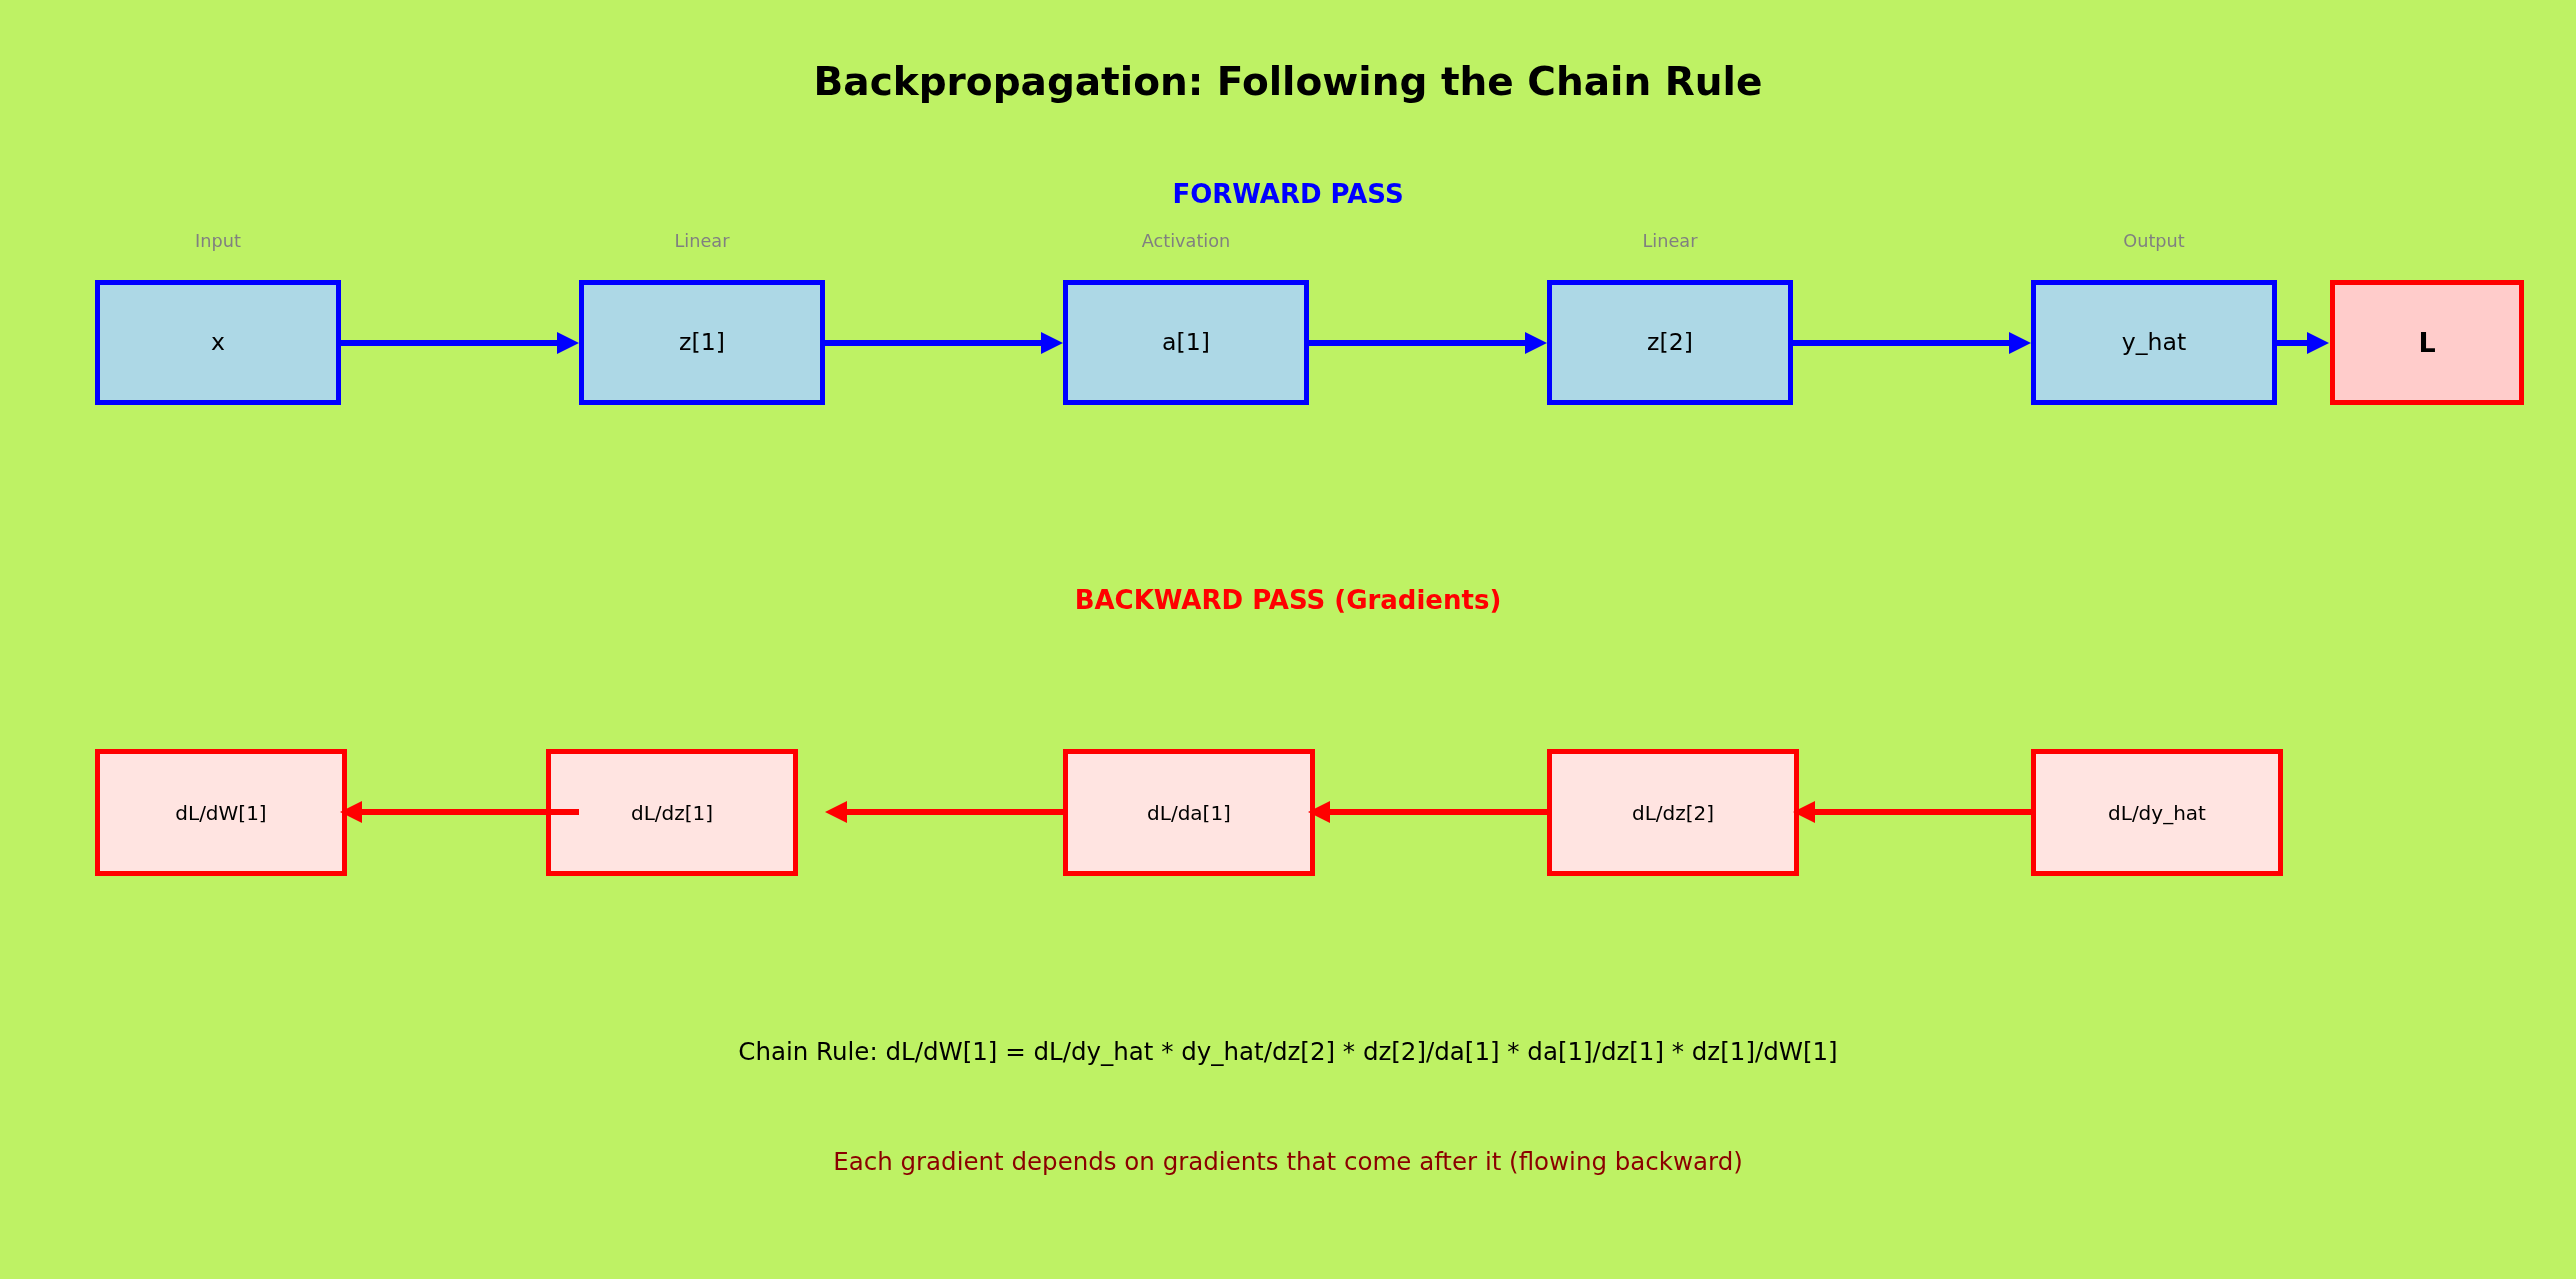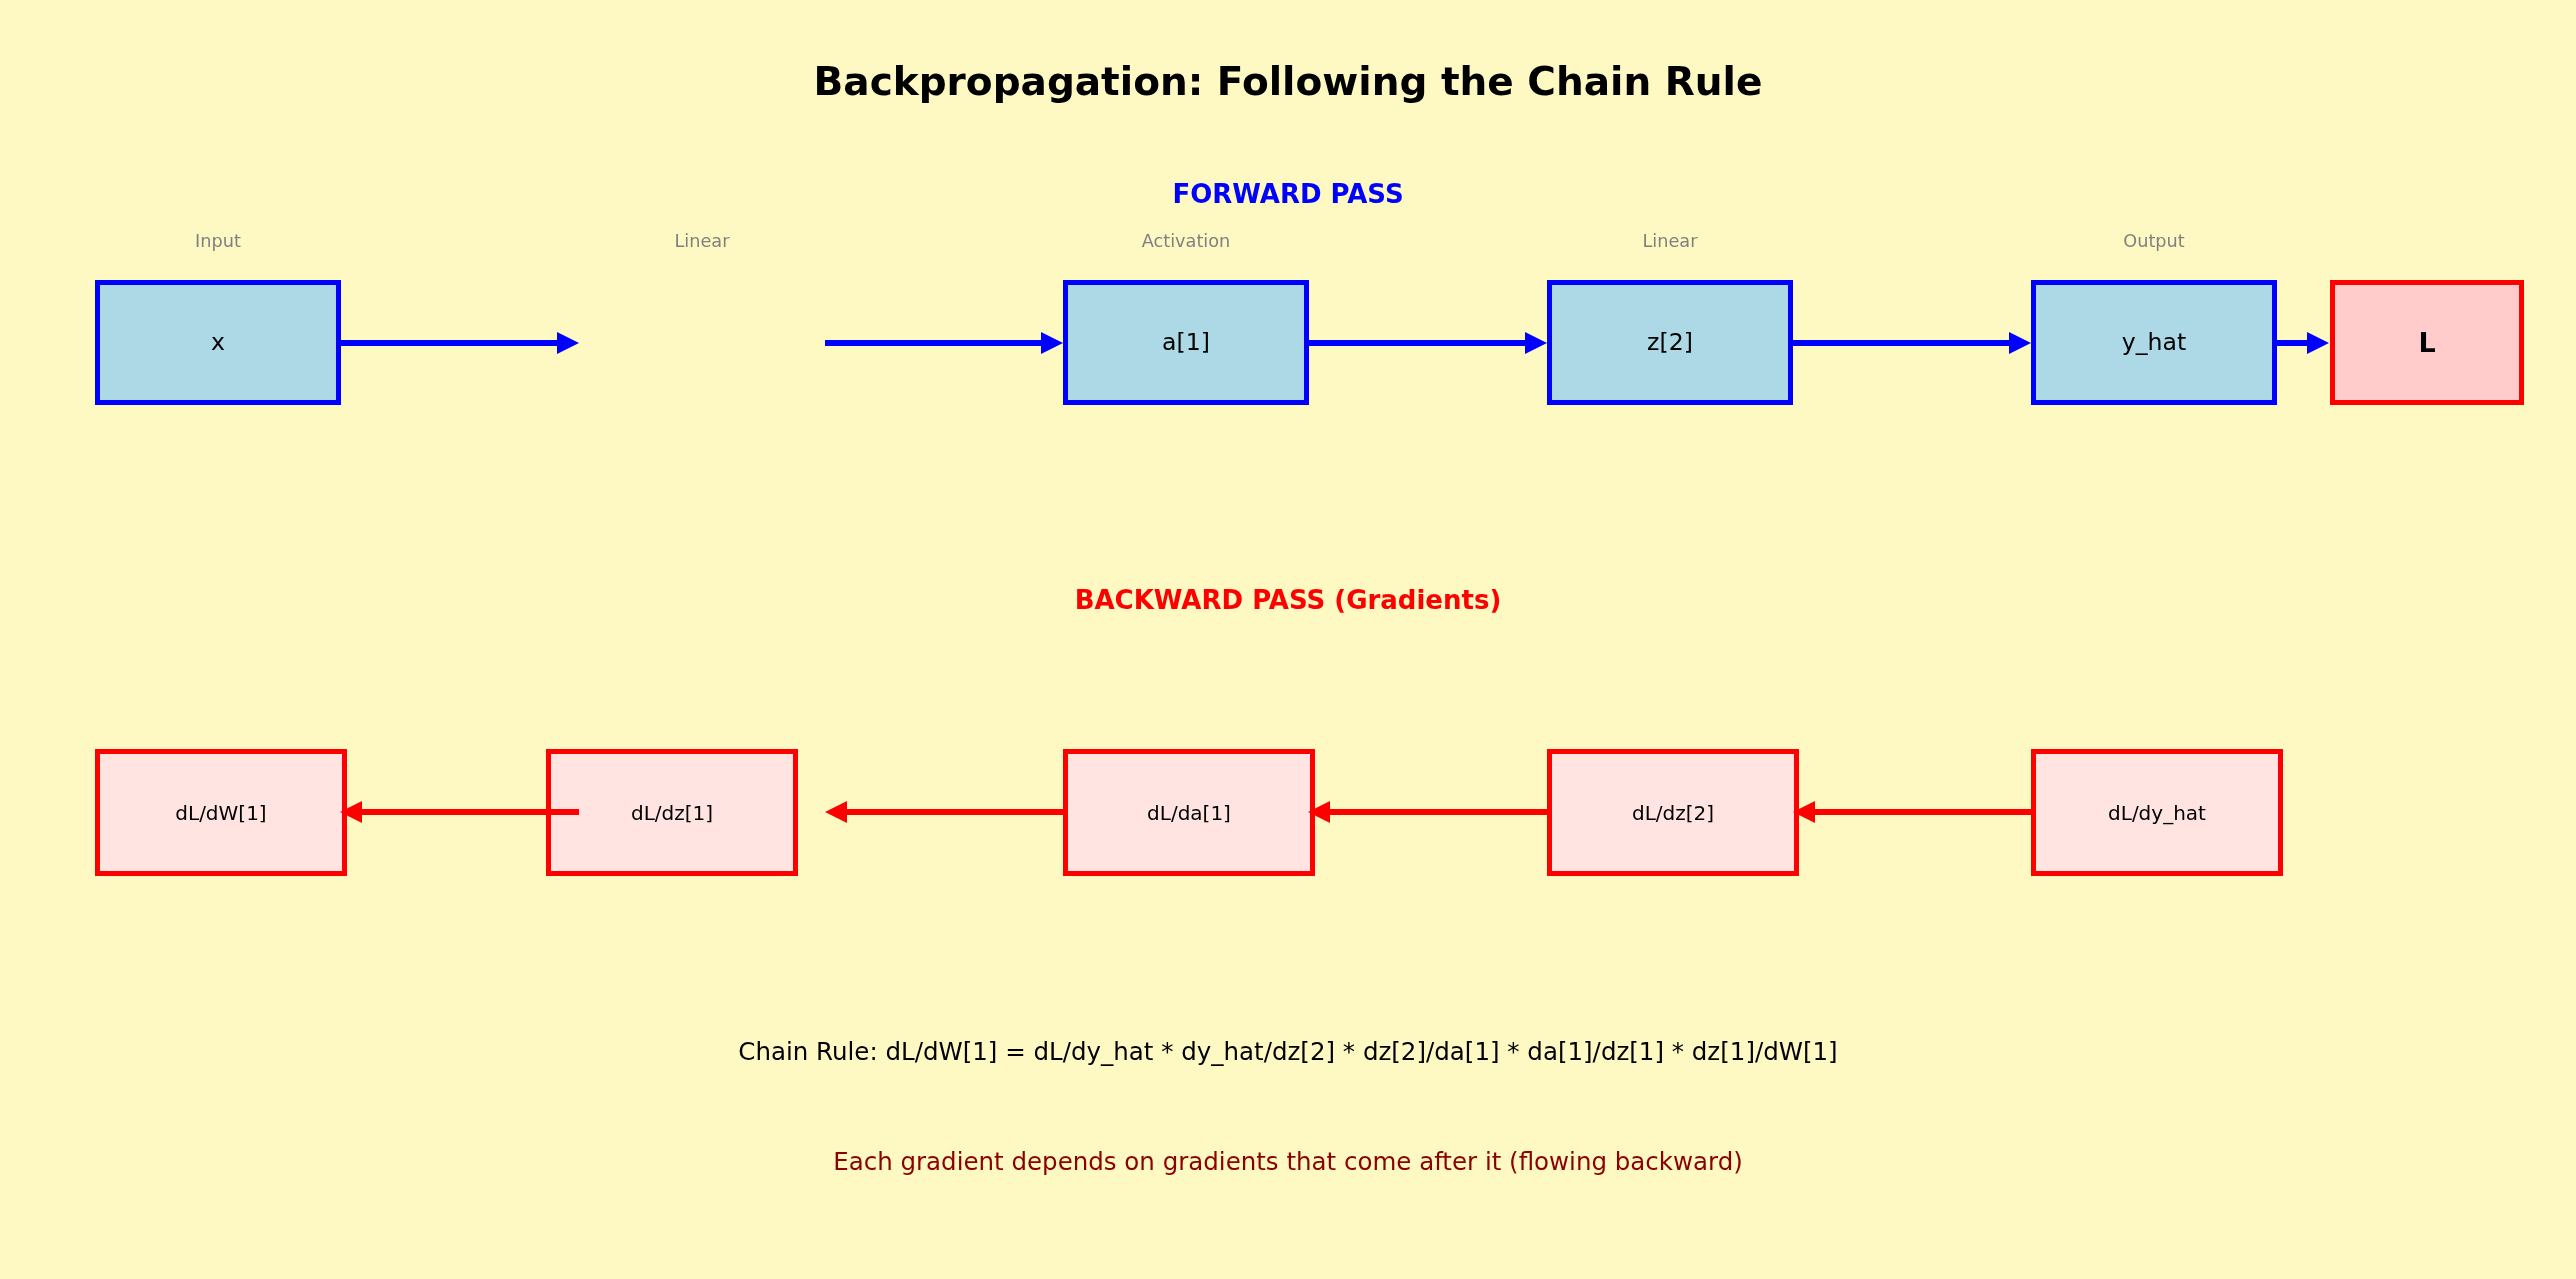--- a/index.html
+++ b/index.html
@@ -1,17 +1,17 @@
 <!DOCTYPE html>
 <html style="--blue: #0000FF; --red: #FF0000; --lightblue: #ADD8E6; --loss-pink: #FFCCCB; --grad-pink: #FFE4E1; --gray: #808080; --darkred: #8B0000;font-size:13.5px"><head>
 <meta charset="utf-8">
 <style>
   html, body { margin:0; padding:0; background:#ffffff; }
   .canvas {
-    position:relative; width:2576px; height:1280px; background:#fef9c3;
+    position:relative; width:2576px; height:1280px; background:#bef264;
     font-family:"DejaVu Sans", sans-serif; overflow:hidden;
   }
   .title {
     position:absolute; left:0; top:62px; width:100%; text-align:center;
     font-size:39px; font-weight:bold; color:#000; line-height:1;
   }
   .section-heading {
     position:absolute; left:0; width:100%; text-align:center;
     font-size:26px; font-weight:bold; line-height:1;
   }
@@ -76,20 +76,21 @@
 
   <div class="section-heading fwd-heading">FORWARD PASS</div>
 
   <div class="col-label" style="left:95px">Input</div>
   <div class="col-label" style="left:579px">Linear</div>
   <div class="col-label" style="left:1063px">Activation</div>
   <div class="col-label" style="left:1547px">Linear</div>
   <div class="col-label" style="left:2031px">Output</div>
 
   <div class="box fbox" style="left:95px">x</div>
+  <div class="box fbox" style="left:579px">z[1]</div>
   <div class="box fbox" style="left:1063px">a[1]</div>
   <div class="box fbox" style="left:1547px">z[2]</div>
   <div class="box fbox" style="left:2031px">y_hat</div>
   <div class="box lbox">L</div>
 
   <div class="arrow right" style="left:340px;  top:332px; width:239px;">
       <div class="shaft"></div>
     </div>
   <div class="arrow right" style="left:825px;  top:332px; width:238px;">
       <div class="shaft"></div>

